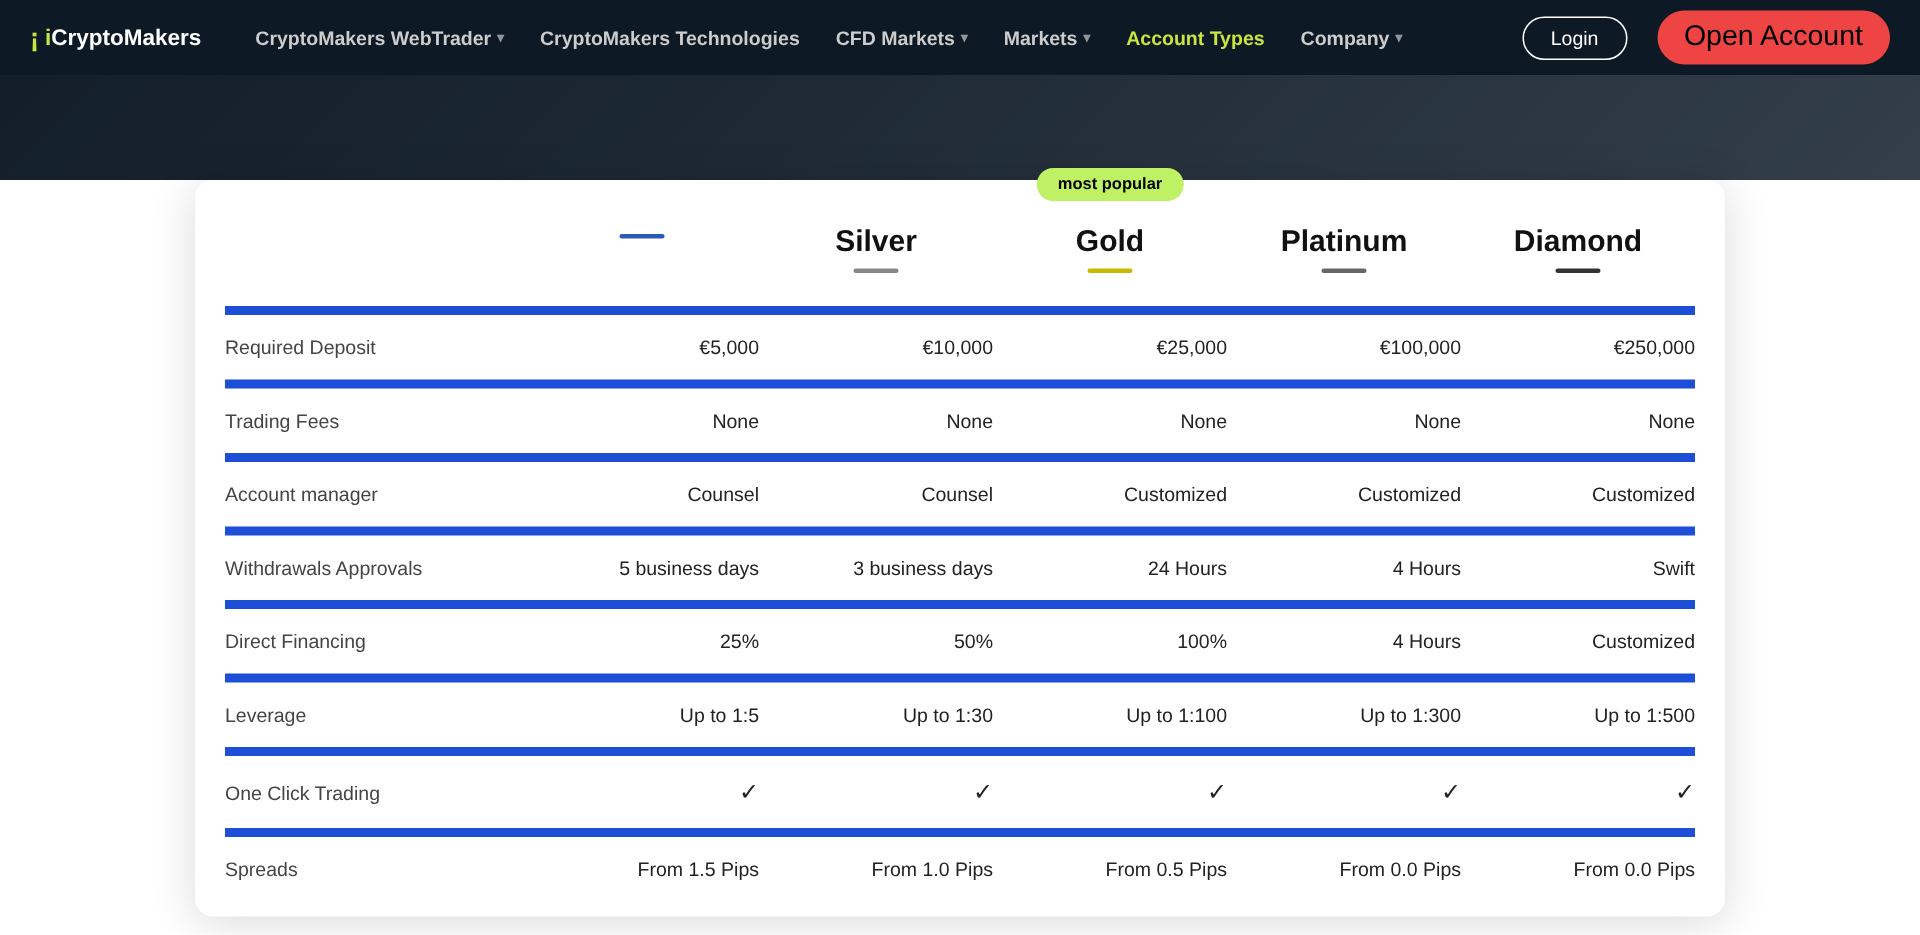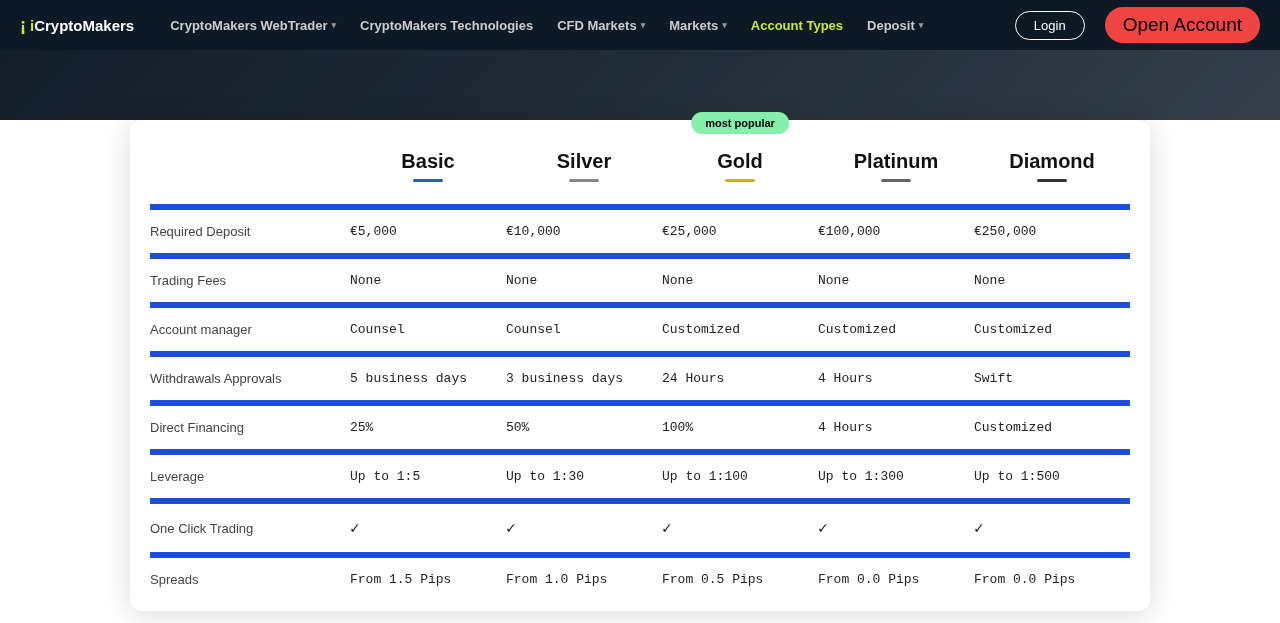--- a/index.html
+++ b/index.html
@@ -137,21 +137,21 @@
       text-align: center;
       position: relative;
       padding-bottom: 12px;
     }
 
     .most-popular-badge {
       position: absolute;
       top: -38px;
       left: 50%;
       transform: translateX(-50%);
-      background: #86efac;
+      background: #bef264;
       color: #000;
       font-size: 11px;
       font-weight: bold;
       padding: 5px 14px;
       border-radius: 20px;
       white-space: nowrap;
     }
 
     .plan-name {
       font-size: 20px;
@@ -182,24 +182,23 @@
       border-top: 6px solid #1d4ed8;
       padding: 14px 0;
       align-items: center;
     }
     .row-feature {
       font-size: 13px;
       color: #444;
       padding-right: 10px;
     }
     .row-value {
-      text-align: left;
+      text-align: right;
       font-size: 13px;
       color: #222;
-      font-family: Liberation Mono, monospace;
     }
     .checkmark {
       color: #222;
       font-size: 16px;
     }
   </style>
 </head>
 <body>
 
 <div class="hero-bg"></div>
@@ -222,38 +221,37 @@
       <span class="chevron">▾</span>
     </div>
     <div class="nav-item">
       <span>Markets</span>
       <span class="chevron">▾</span>
     </div>
     <div class="nav-item active">
       <span>Account Types</span>
     </div>
     <div class="nav-item">
-      <span>Deposit</span>
+      <span>Company</span>
       <span class="chevron">▾</span>
     </div>
   </div>
   <div class="nav-actions">
     <button class="btn-login">Login</button>
     <button class="btn-open">Open Account</button>
   </div>
 </nav>
 
 <div class="content-area">
   <div class="pricing-card">
 
     <div class="pricing-header">
       <div class="col-label"></div>
 
       <div class="plan-header">
-        <div class="plan-name">Basic</div>
         <div class="plan-underline blue"></div>
       </div>
 
       <div class="plan-header">
         <div class="plan-name">Silver</div>
         <div class="plan-underline silver"></div>
       </div>
 
       <div class="plan-header">
         <div class="most-popular-badge">most popular</div>

